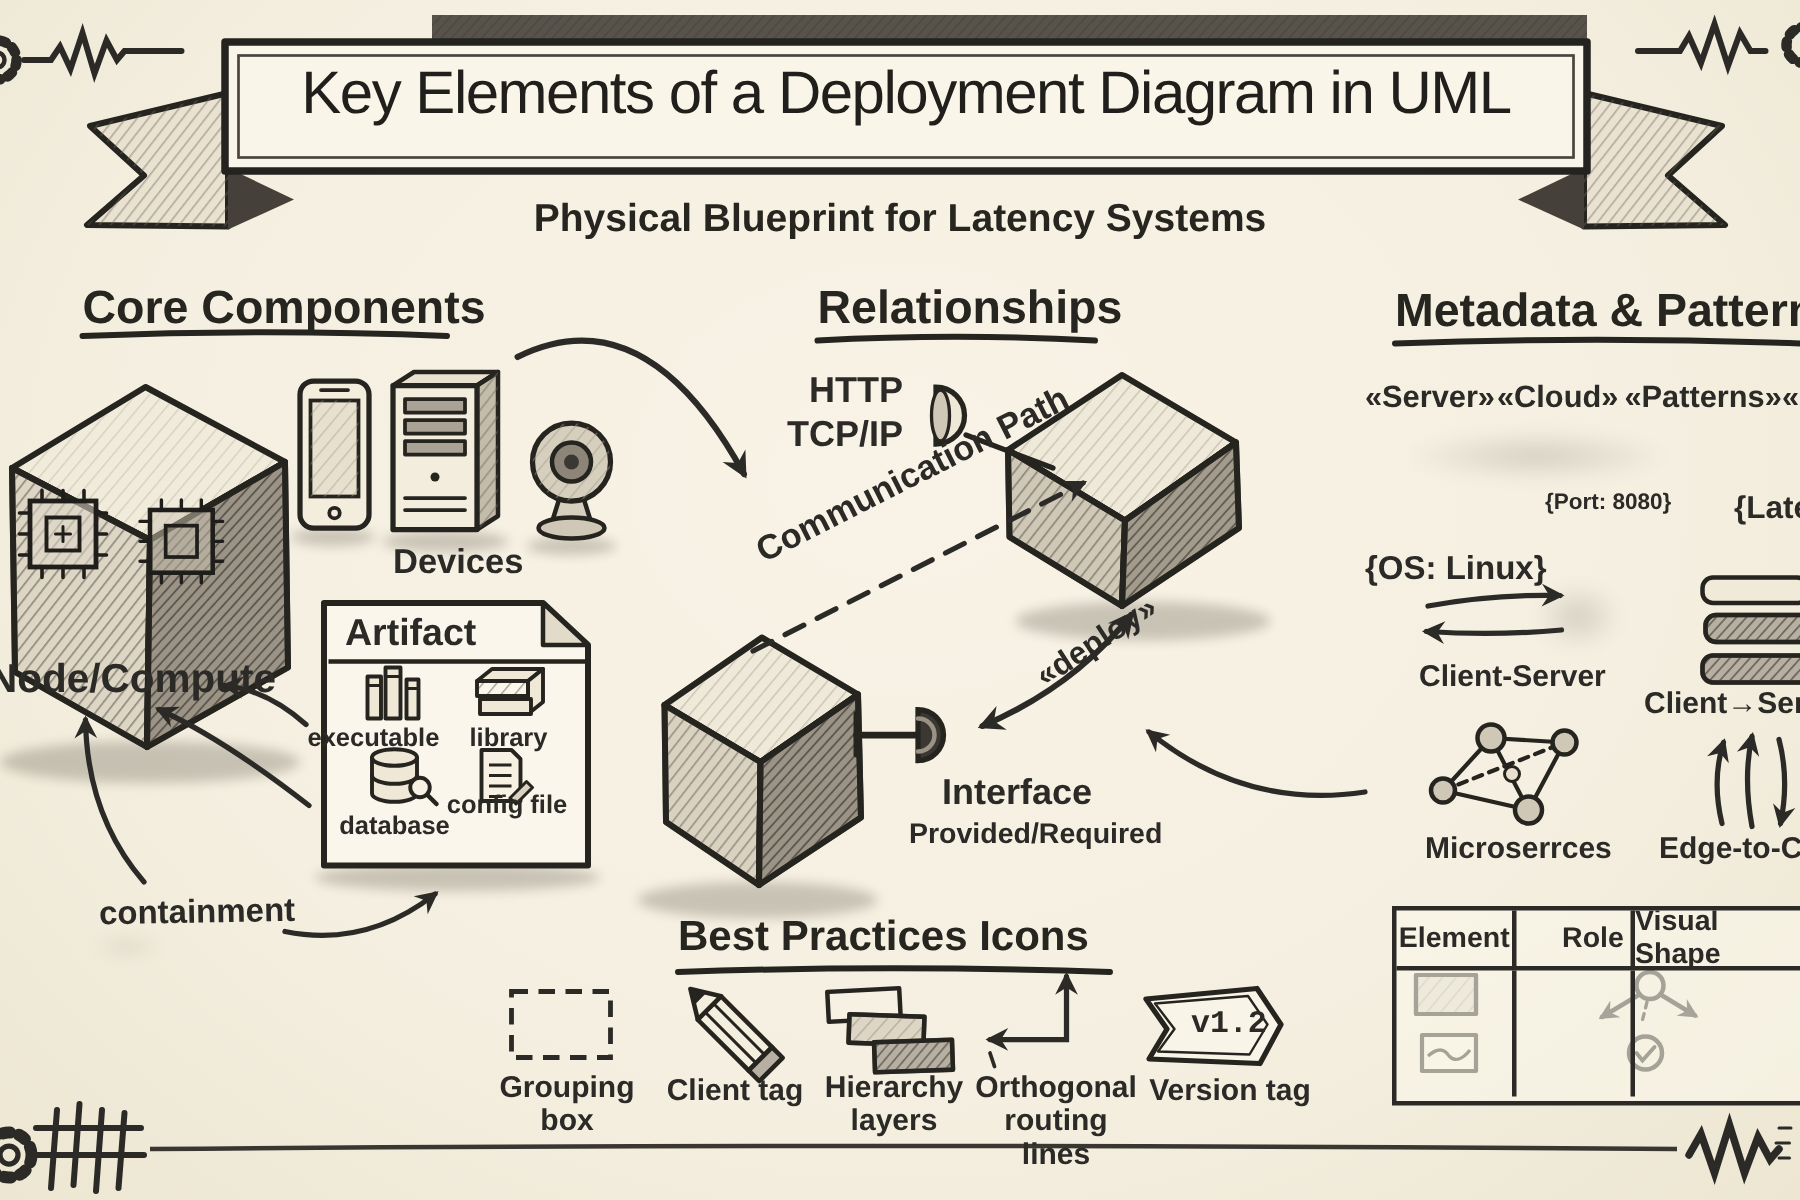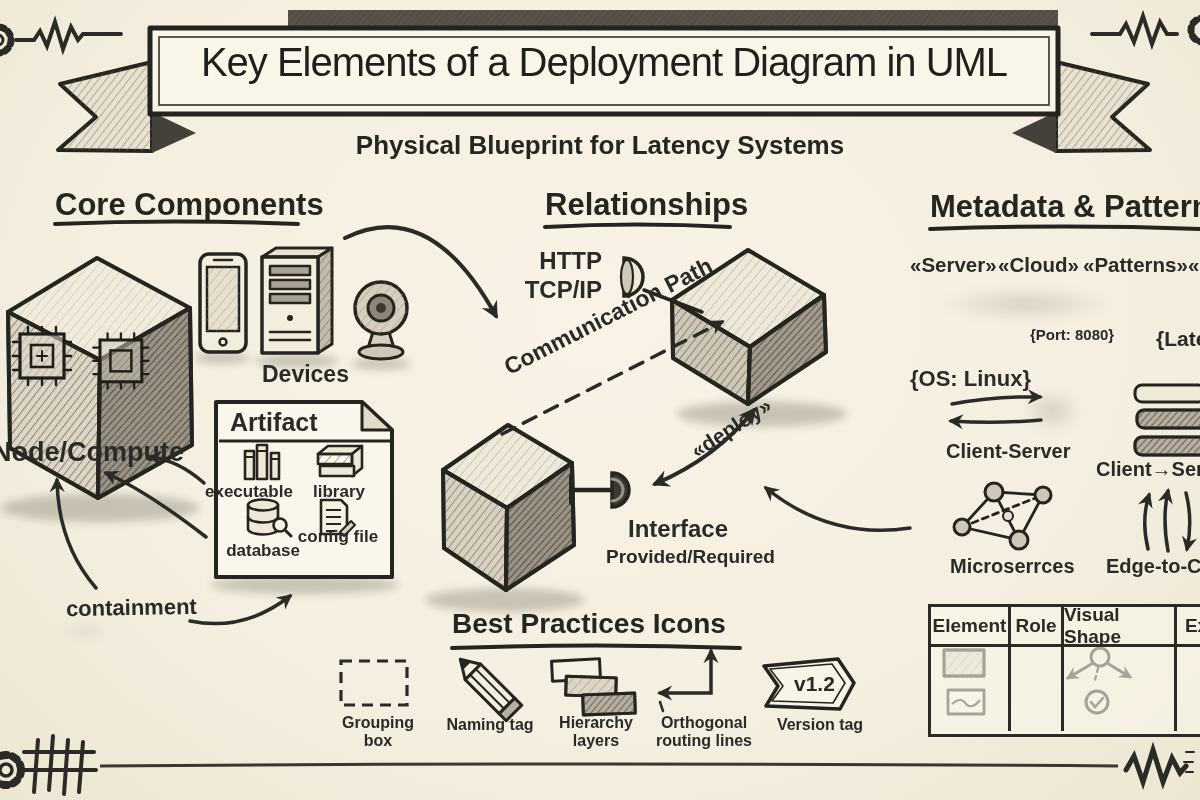--- a/index.html
+++ b/index.html
@@ -28,24 +28,24 @@
   
   .mtable{position:absolute;left:928px;top:604px;width:340px;height:127px;
     border:3px solid #2b2a27;display:flex;flex-direction:column;background:rgba(250,246,234,.6);}
   .mtr{display:flex;flex:0 0 auto;}
   .mtr.head{height:37px;border-bottom:3px solid #2b2a27;}
   .mtr.bodyr{height:84px;}
   .mtd{border-right:3px solid #2b2a27;display:flex;align-items:center;justify-content:center;
     font-size:19px;font-weight:700;overflow:hidden;}
   .mtd:last-child{border-right:none;}
   .c1{width:77px;flex:0 0 77px;}
-  .c2{width:50px;flex:0 0 50px;}
+  .c2{width:50px;flex:0 0 50px;padding-left:26px;}
   .c3{width:110px;flex:0 0 110px;}
   .c4{width:94px;flex:0 0 94px;}
-  .cap{position:absolute;font-size:16px;font-weight:700;text-align:center;line-height:1.12;}
+  .cap{position:absolute;font-size:20px;font-weight:700;text-align:center;line-height:1.12;}
 </style>
 </head>
 <body>
 
 <svg id="art" width="1200" height="800" viewBox="0 0 1200 800">
   <defs>
     <pattern id="hatchL" width="7" height="7" patternUnits="userSpaceOnUse" patternTransform="rotate(40)">
       <line x1="0" y1="0" x2="0" y2="7" stroke="#a39c8b" stroke-width="1.8"></line>
     </pattern>
     <pattern id="hatchM" width="6" height="6" patternUnits="userSpaceOnUse" patternTransform="rotate(38)">
@@ -359,22 +359,22 @@
   </div>
   <div class="mtr bodyr">
     <div class="mtd c1"></div>
     <div class="mtd c2"></div>
     <div class="mtd c3"></div>
     <div class="mtd c4"></div>
   </div>
 </div>
 
 <div class="lbl nowrap" style="left:452px;top:608px;font-size:28px;color:#26251f;">Best Practices Icons</div>
-<div class="lbl nowrap" style="left:794px;top:672px;font-size:21px;">v1.2</div>
+<div class="lbl nowrap" style="left:794px;top:672px;font-size:21px;font-family:Liberation Mono, monospace;">v1.2</div>
 <div class="cap" style="left:330px;top:714px;width:96px;">Grouping box</div>
-<div class="cap" style="left:430px;top:716px;width:120px;">Naming tag</div>
+<div class="cap" style="left:430px;top:716px;width:120px;">Client tag</div>
 <div class="cap" style="left:548px;top:714px;width:96px;">Hierarchy layers</div>
 <div class="cap" style="left:645px;top:714px;width:118px;">Orthogonal routing lines</div>
 <div class="cap" style="left:762px;top:716px;width:116px;">Version tag</div>
 
 <div class="smudge" style="left:935px;top:286px;width:180px;height:36px;"></div>
 <div class="smudge" style="left:1022px;top:388px;width:60px;height:46px;"></div>
 <div class="smudge" style="left:60px;top:622px;width:50px;height:18px;opacity:.12;"></div>
 
 </body></html>

